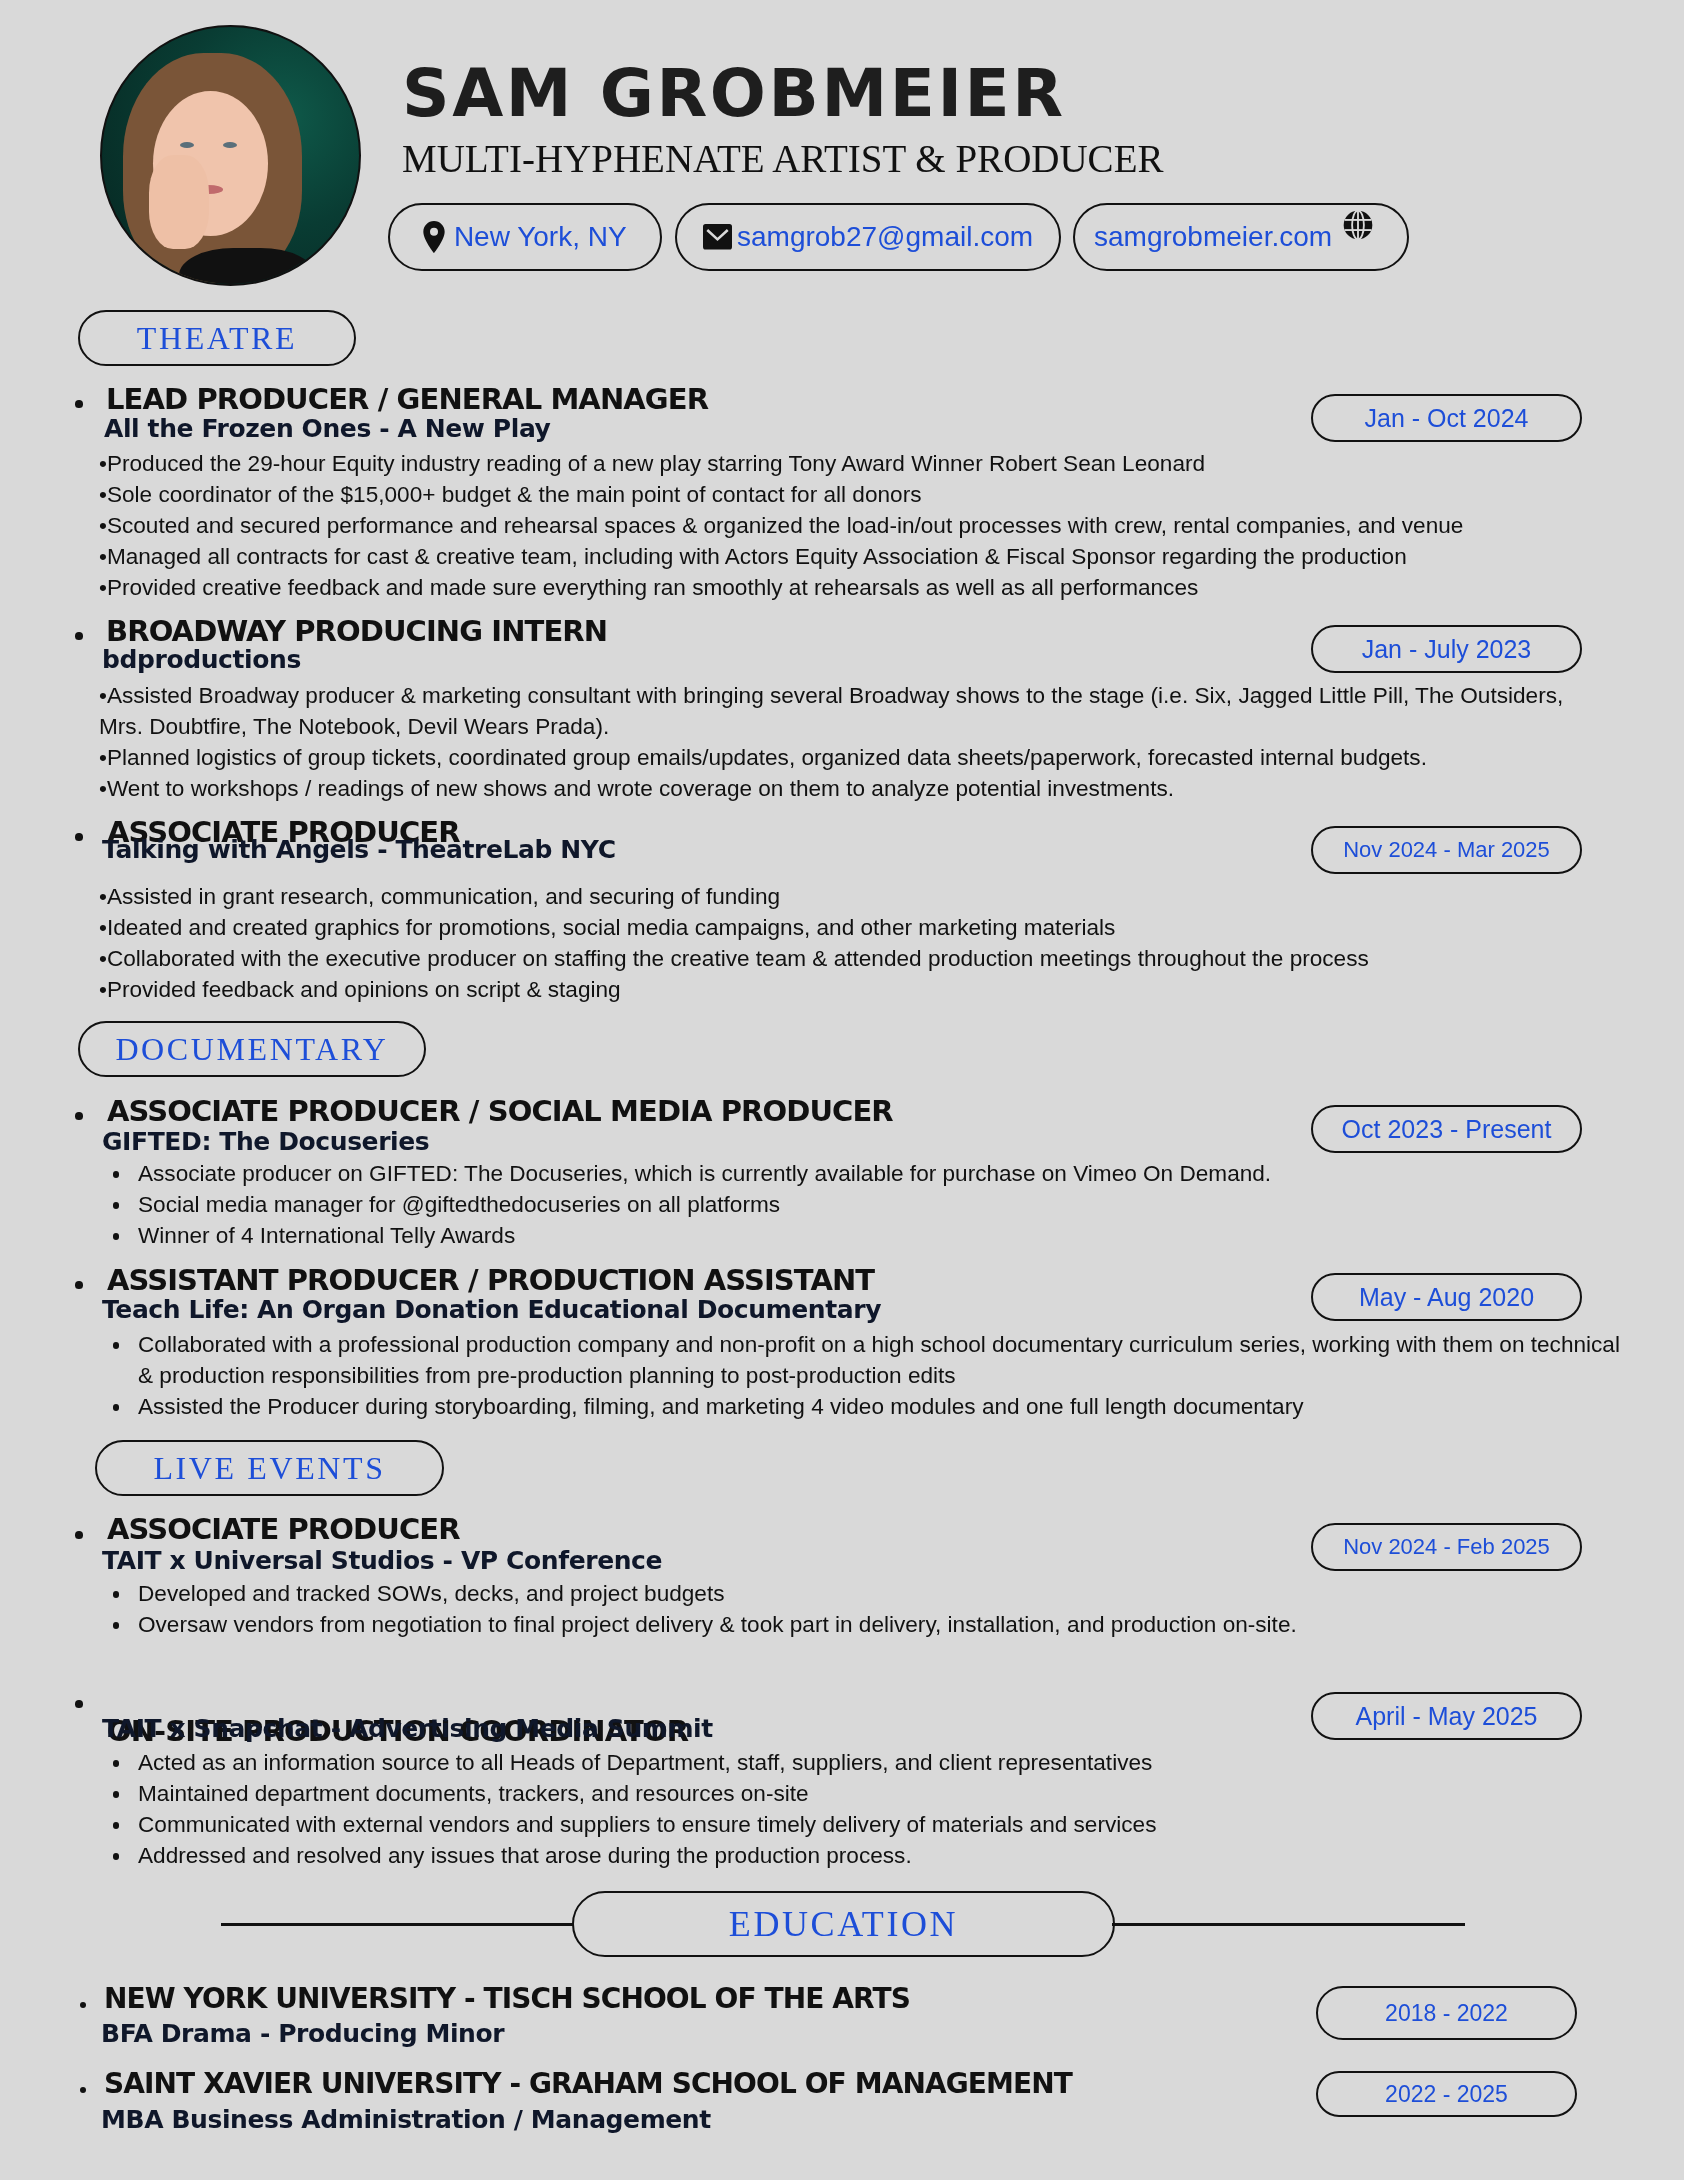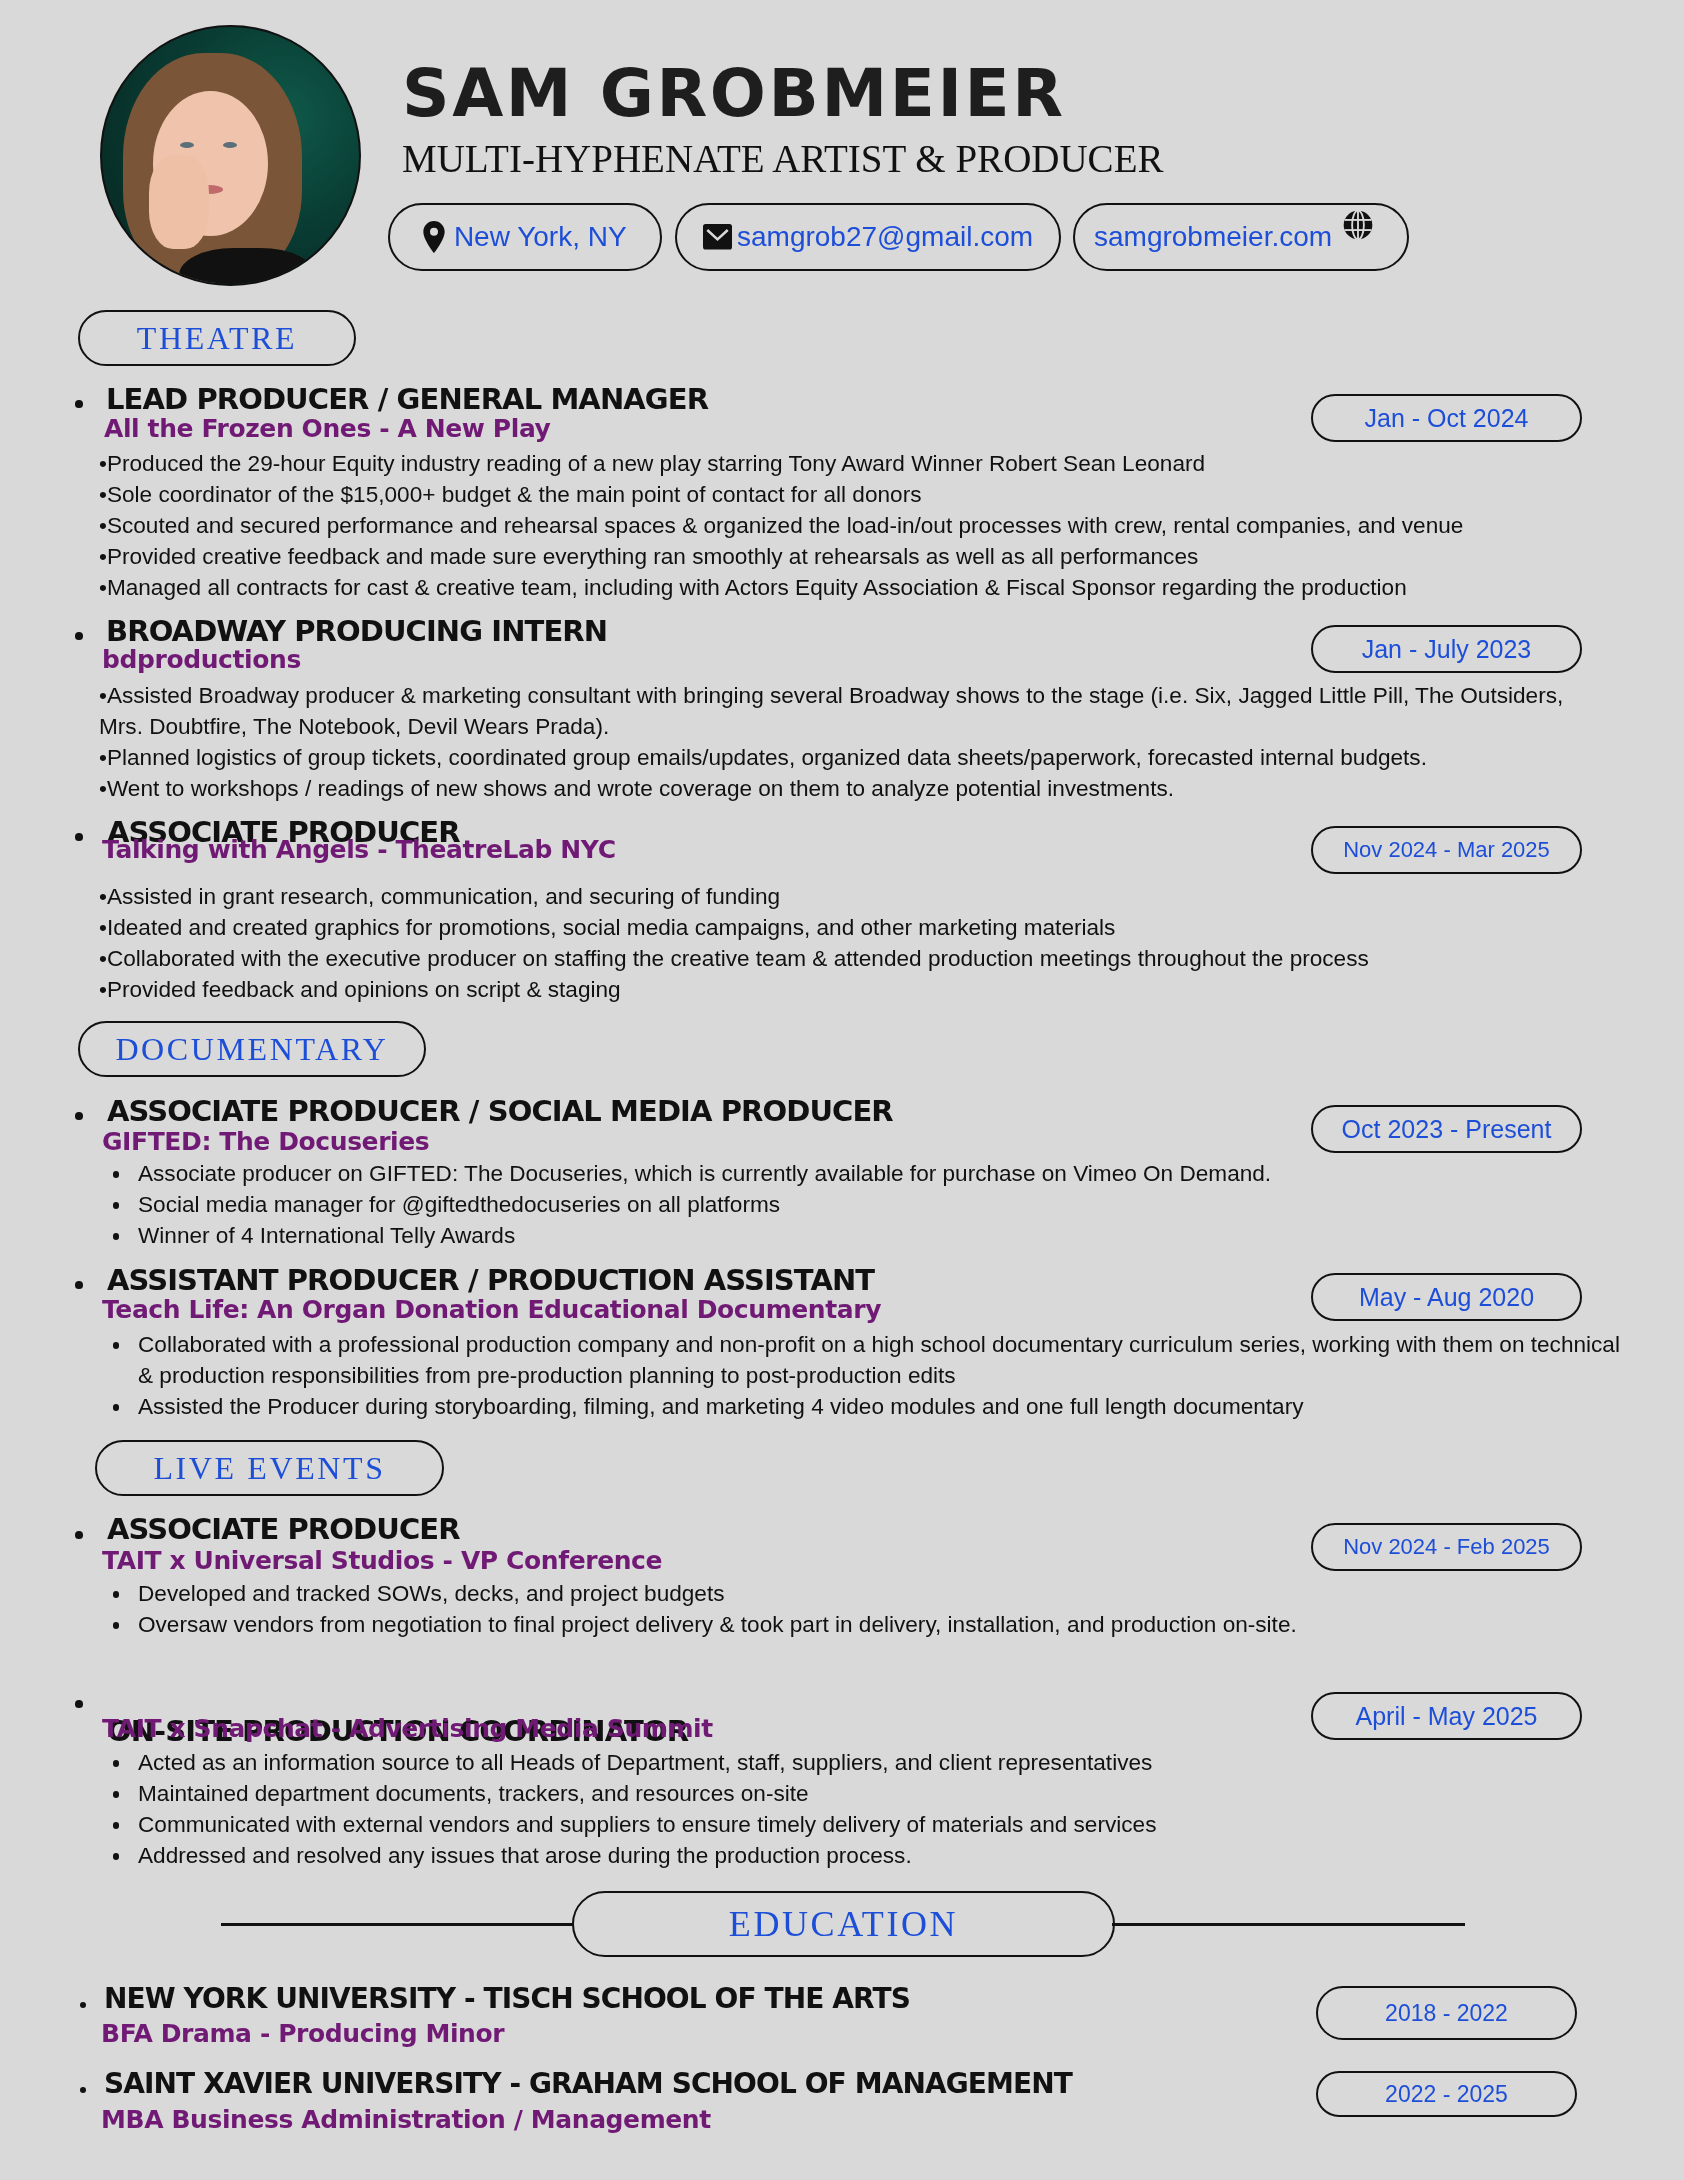--- a/index.html
+++ b/index.html
@@ -42,21 +42,21 @@
     height: 56px; border-width: 2.1px;
   }
   
   .bullet-dot { width: 7.7px; height: 7.7px; border-radius: 50%; background: #111; }
   .role {
     font-family: "DejaVu Sans", sans-serif; font-weight: 700; font-size: 29px;
     letter-spacing: -0.9px; color: #111; line-height: 1; white-space: nowrap;
   }
   .org {
     font-family: "DejaVu Sans", sans-serif; font-weight: 700; font-size: 25px;
-    letter-spacing: -0.4px; color: #701a75; line-height: 1; white-space: nowrap;
+    letter-spacing: -0.4px; color: #0f172a; line-height: 1; white-space: nowrap;
   }
   .desc { font-size: 22.6px; line-height: 31px; color: #111; white-space: nowrap; }
   .desc.wrap { white-space: normal; width: 1465px; }
   .date { height: 48px; font-size: 25px; width: 271px; }
   .date.small { font-size: 22px; }
   ul.sub { margin: 0; padding: 0; list-style: none; }
   ul.sub li { position: relative; padding-left: 34px; }
   ul.sub li::before { content: ""; position: absolute; left: 8.5px; top: 12.8px; width: 6.8px; height: 6.8px; border-radius: 50%; background: #111; }
   .edu-line { height: 2.6px; background: #111; }
 </style>
@@ -113,22 +113,22 @@
 <div class="abs pill section" style="left:78px;top:310px;width:278px;">THEATRE</div>
 
 <div class="abs bullet-dot" style="left:75px;top:400px;"></div>
 <div class="abs role" style="left:106px;top:385px;">LEAD PRODUCER / GENERAL MANAGER</div>
 <div class="abs org" style="left:104px;top:416px;">All the Frozen Ones - A New Play</div>
 <div class="abs pill date" style="left:1311px;top:394px;">Jan - Oct 2024</div>
 <div class="abs" style="left:99px;top:448px;">
   <div class="desc">•Produced the 29-hour Equity industry reading of a new play starring Tony Award Winner Robert Sean Leonard</div>
   <div class="desc">•Sole coordinator of the $15,000+ budget &amp; the main point of contact for all donors</div>
   <div class="desc">•Scouted and secured performance and rehearsal spaces &amp; organized the load-in/out processes with crew, rental companies, and venue</div>
+  <div class="desc">•Managed all contracts for cast &amp; creative team, including with Actors Equity Association &amp; Fiscal Sponsor regarding the production</div>
   <div class="desc">•Provided creative feedback and made sure everything ran smoothly at rehearsals as well as all performances</div>
-  <div class="desc">•Managed all contracts for cast &amp; creative team, including with Actors Equity Association &amp; Fiscal Sponsor regarding the production</div>
 </div>
 
 <div class="abs bullet-dot" style="left:75px;top:632px;"></div>
 <div class="abs role" style="left:106px;top:617px;">BROADWAY PRODUCING INTERN</div>
 <div class="abs org" style="left:102px;top:647px;">bdproductions</div>
 <div class="abs pill date" style="left:1311px;top:625px;">Jan - July 2023</div>
 <div class="abs" style="left:99px;top:680px;">
   <div class="desc wrap" style="width:1474px;">•Assisted Broadway producer &amp; marketing consultant with bringing several Broadway shows to the stage (i.e. Six, Jagged Little Pill, The Outsiders, Mrs. Doubtfire, The Notebook, Devil Wears Prada).</div>
   <div class="desc">•Planned logistics of group tickets, coordinated group emails/updates, organized data sheets/paperwork, forecasted internal budgets.</div>
   <div class="desc">•Went to workshops / readings of new shows and wrote coverage on them to analyze potential investments.</div>

